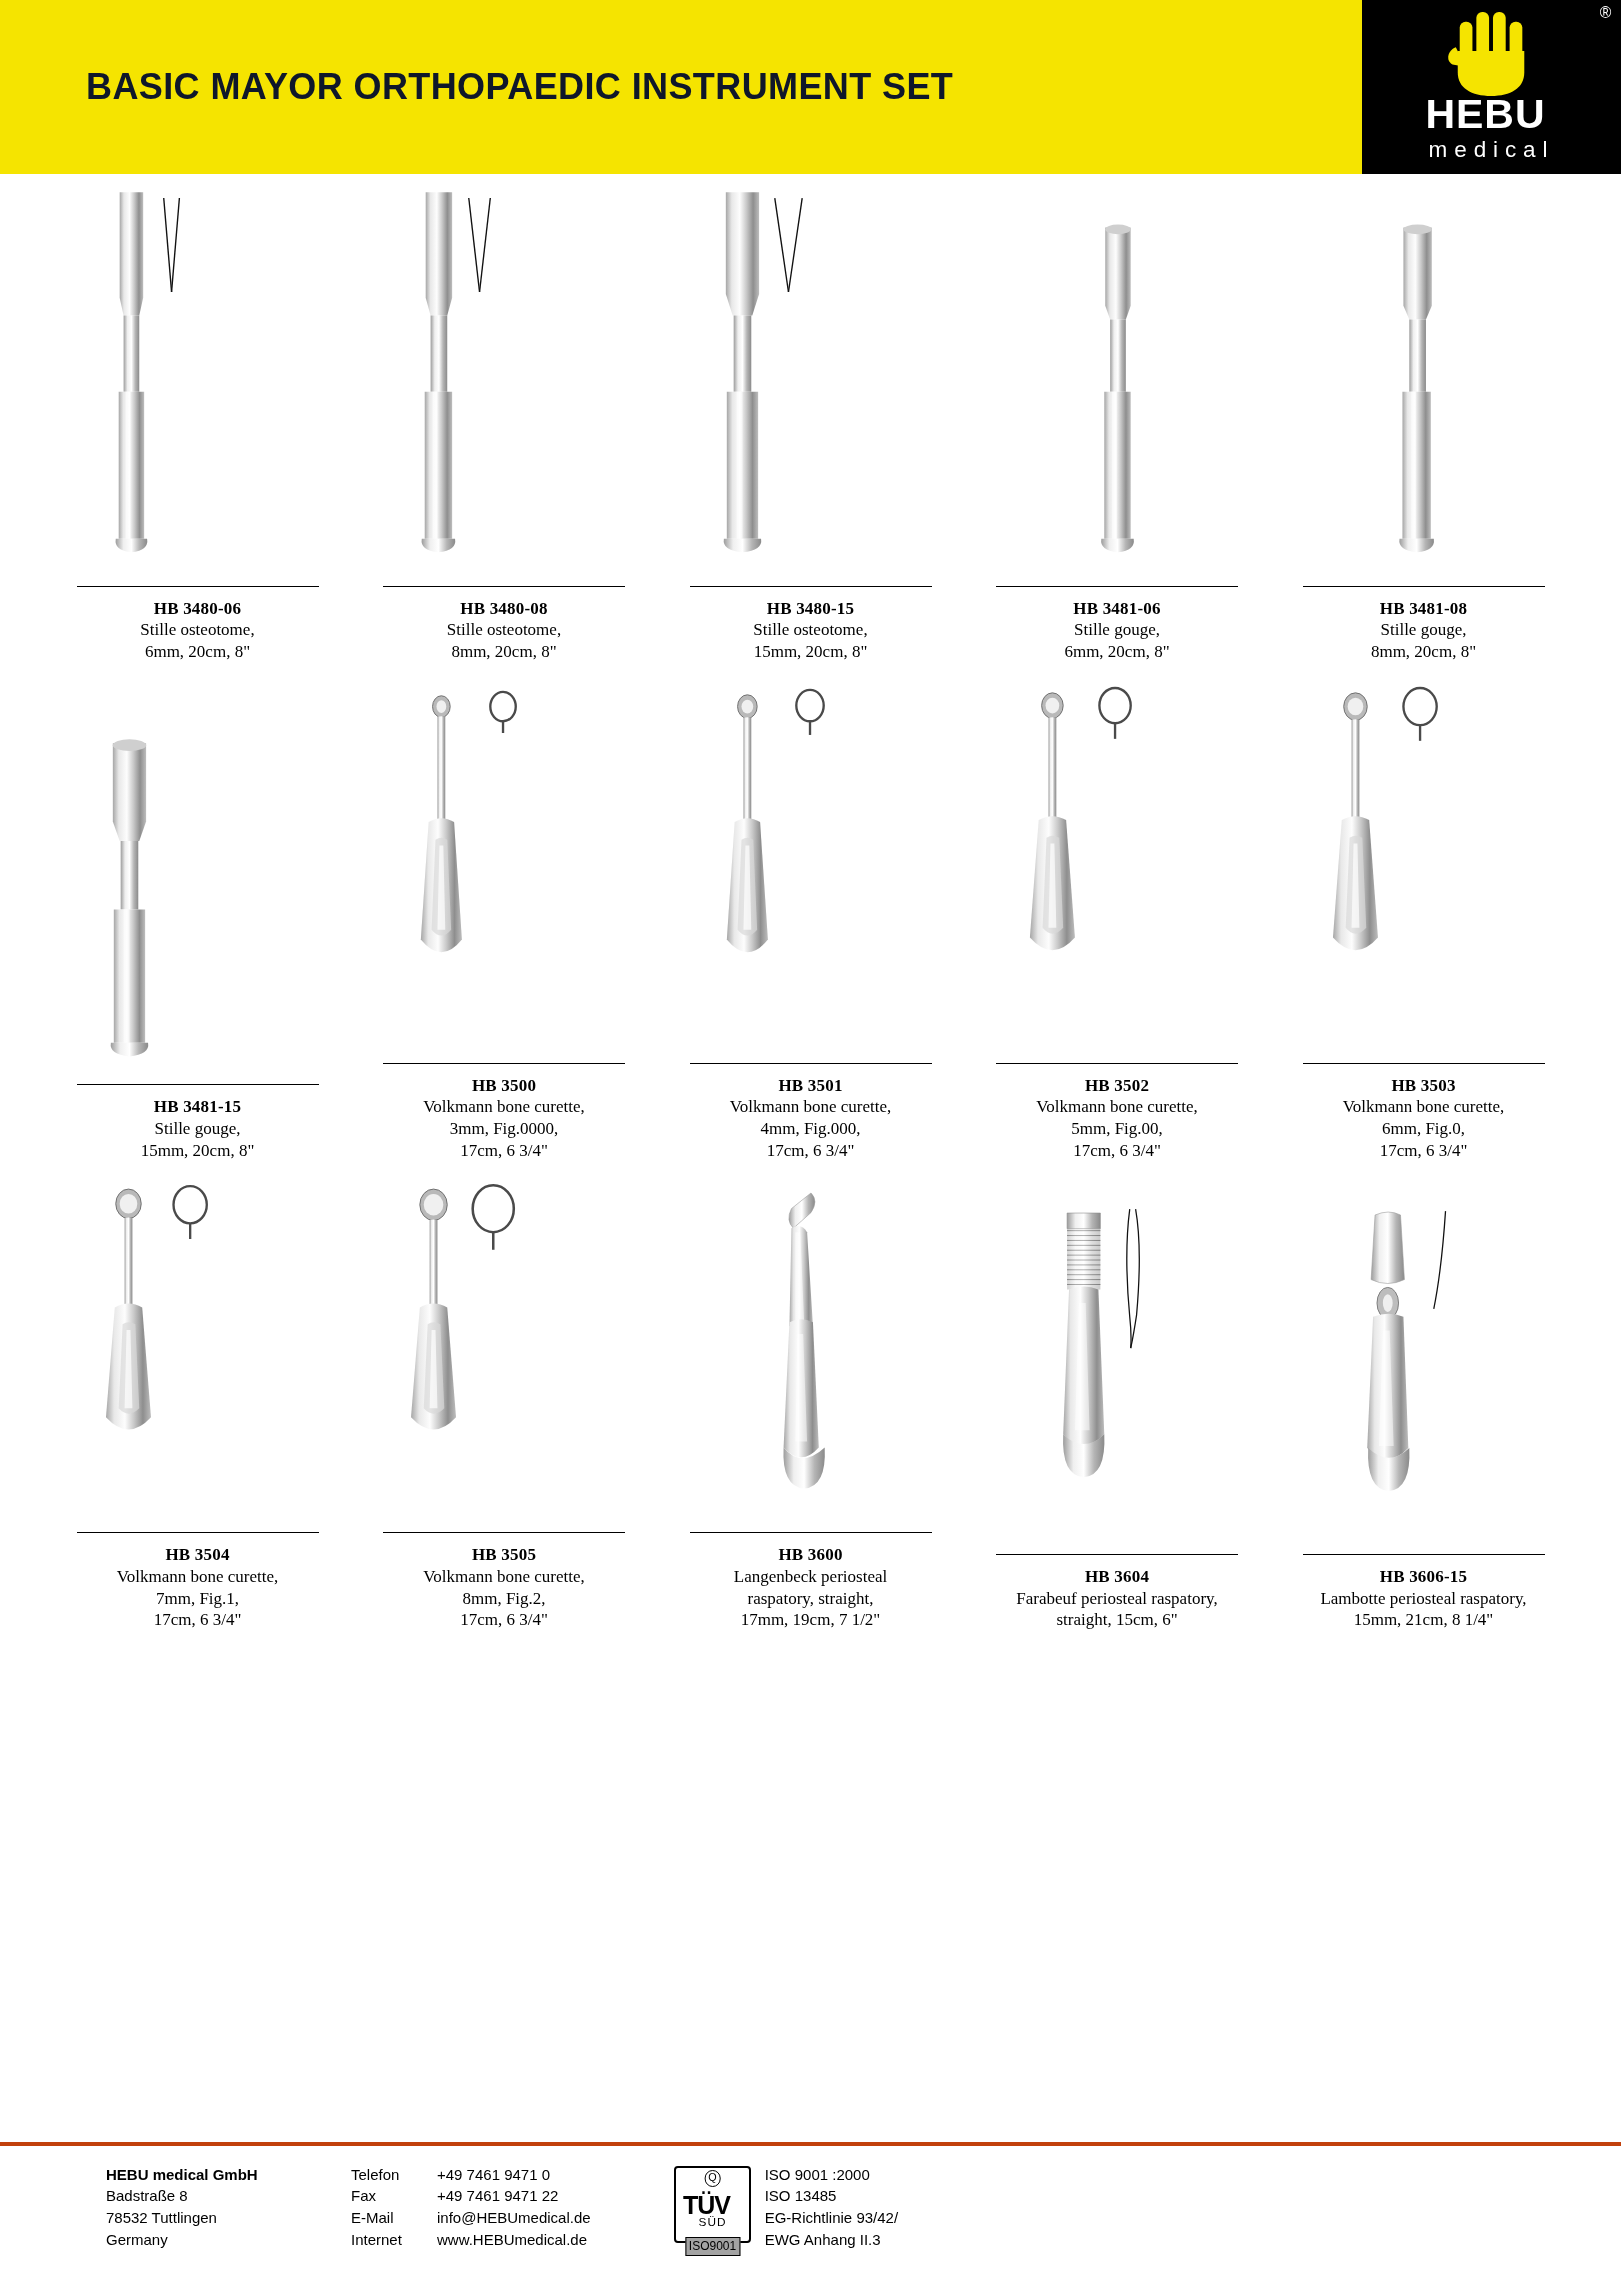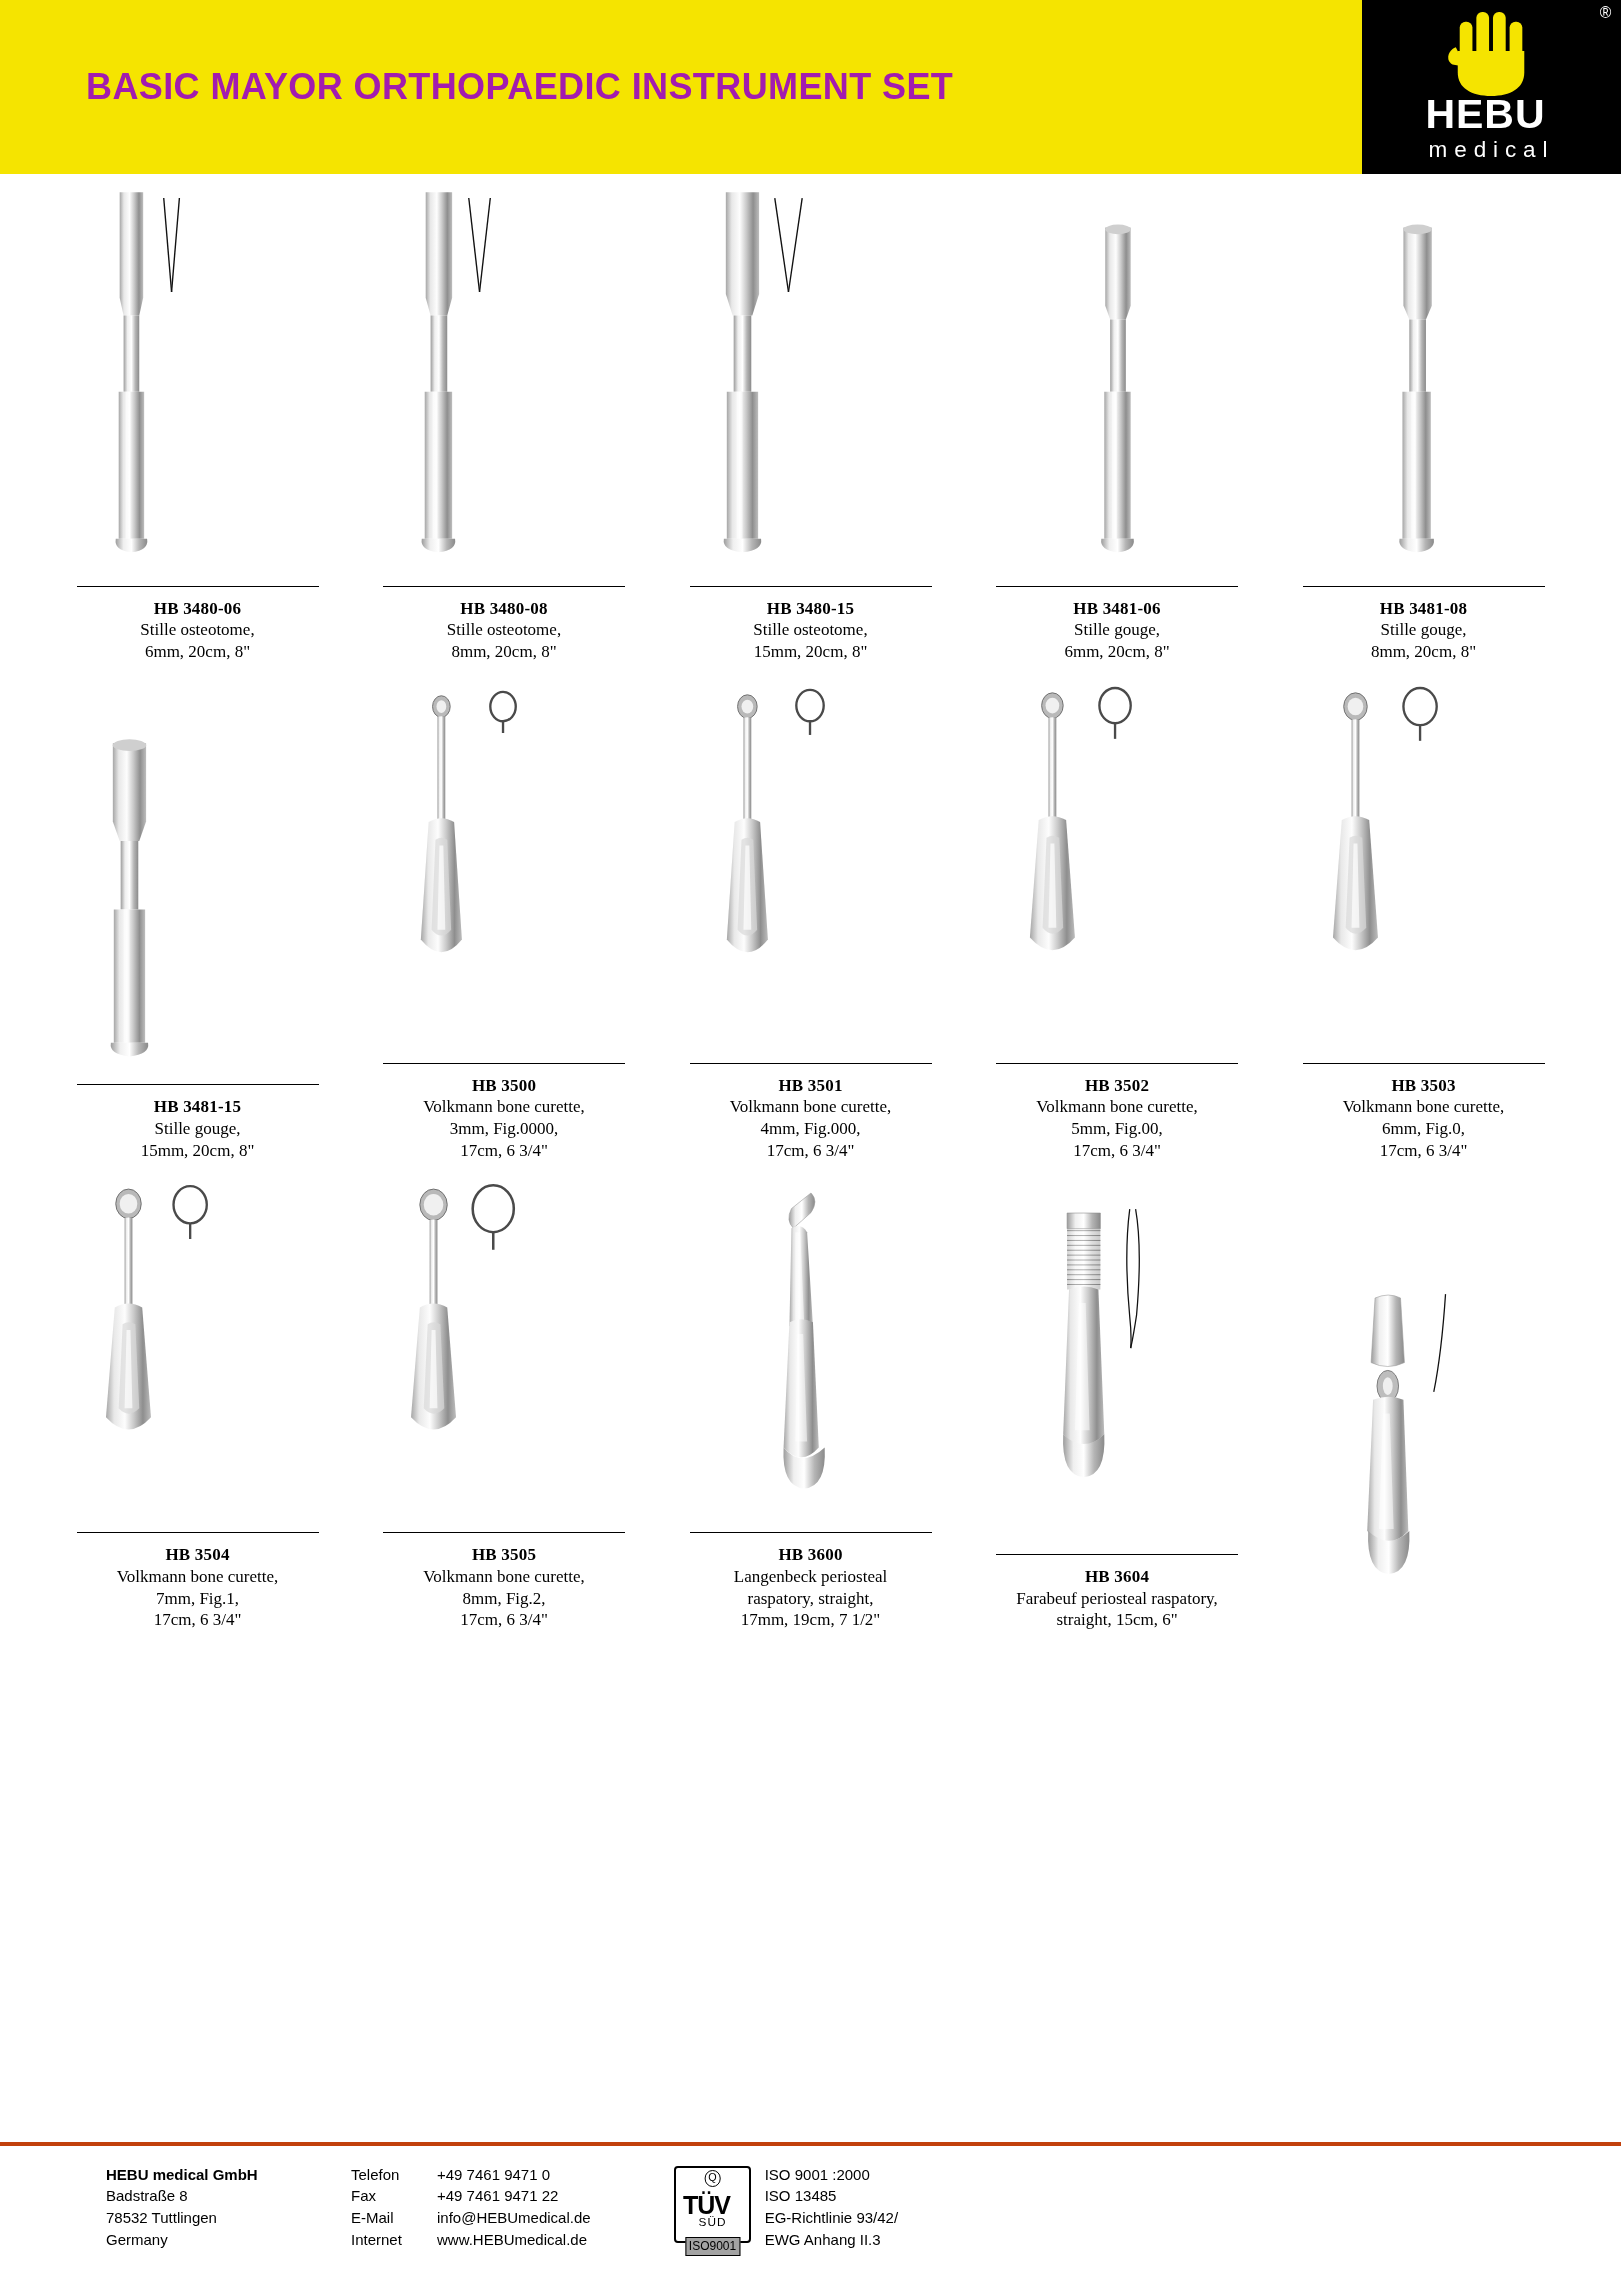--- a/index.html
+++ b/index.html
@@ -22,21 +22,21 @@
     height: 174px;
     background: #f5e400;
     display: flex;
     align-items: center;
   }
   .header-title {
     font-size: 36px;
     font-weight: bold;
     letter-spacing: 0.4px;
     margin-left: 86px;
-    color: #a21caf;
+    color: #0f172a;
     font-family: "Liberation Sans", sans-serif;
   }
   .logo-box {
     position: absolute;
     right: 0;
     top: 0;
     width: 259px;
     height: 174px;
     background: #000;
     color: #fff;
@@ -562,20 +562,25 @@
             <ellipse cx="25" cy="96" rx="5" ry="9" fill="#efefef"></ellipse>
             <path d="M10 110 q16 -6 31 0 l5 134 q-21 22 -42 0 z" fill="url(#steel)"></path>
             <path d="M20 124 h7 l4 118 h-15 z" fill="#ffffff" opacity=".5"></path>
             <path d="M5 244 q21 20 42 0 q2 42 -21 44 q-23 -2 -21 -44 z" fill="url(#steel2)"></path>
           </g>
           <g transform="translate(150,6)" stroke="#111" fill="none" stroke-width="1.3">
             <path d="M14 0 q-4 60 -12 100"></path>
           </g>
         </svg>
       </div>
+      <div class="caption">
+        <span class="code">HB 3606-15</span>
+        <span class="desc">Lambotte periosteal raspatory,</span>
+        <span class="desc">15mm, 21cm, 8 1/4"</span>
+      </div>
     </div>
   </div>
 </div>
 
 <div class="footer">
   <div class="footer-inner">
 
     <div class="f-col c1">
       <div class="f-bold">HEBU medical GmbH</div>
       <div>Badstraße 8</div>

